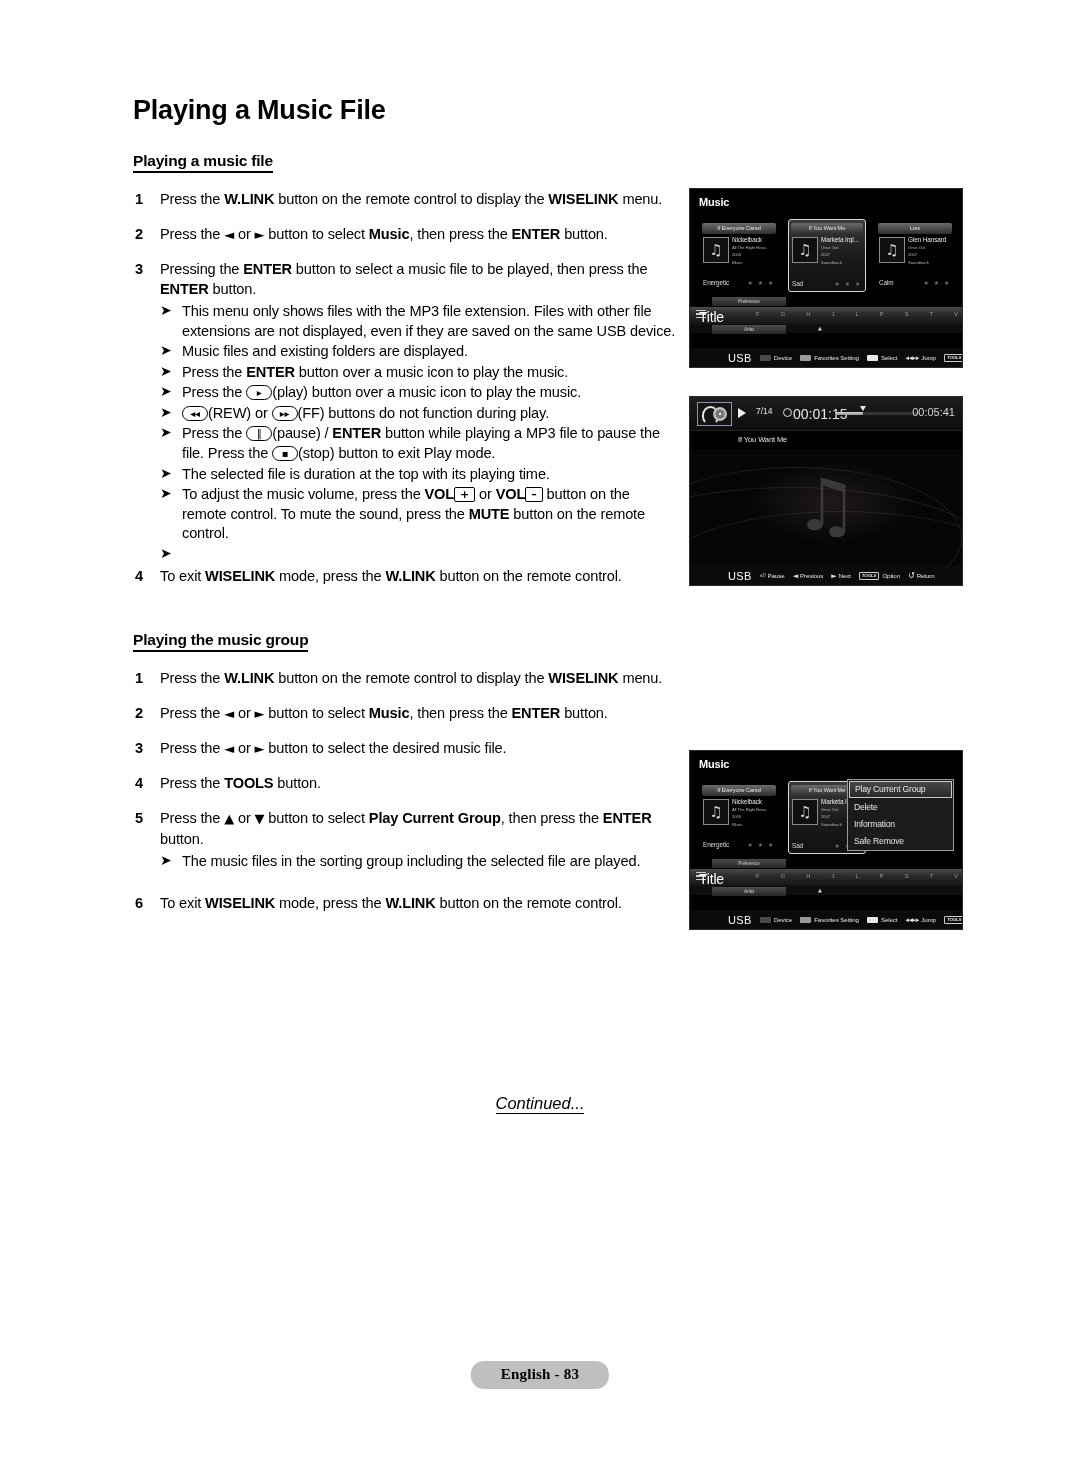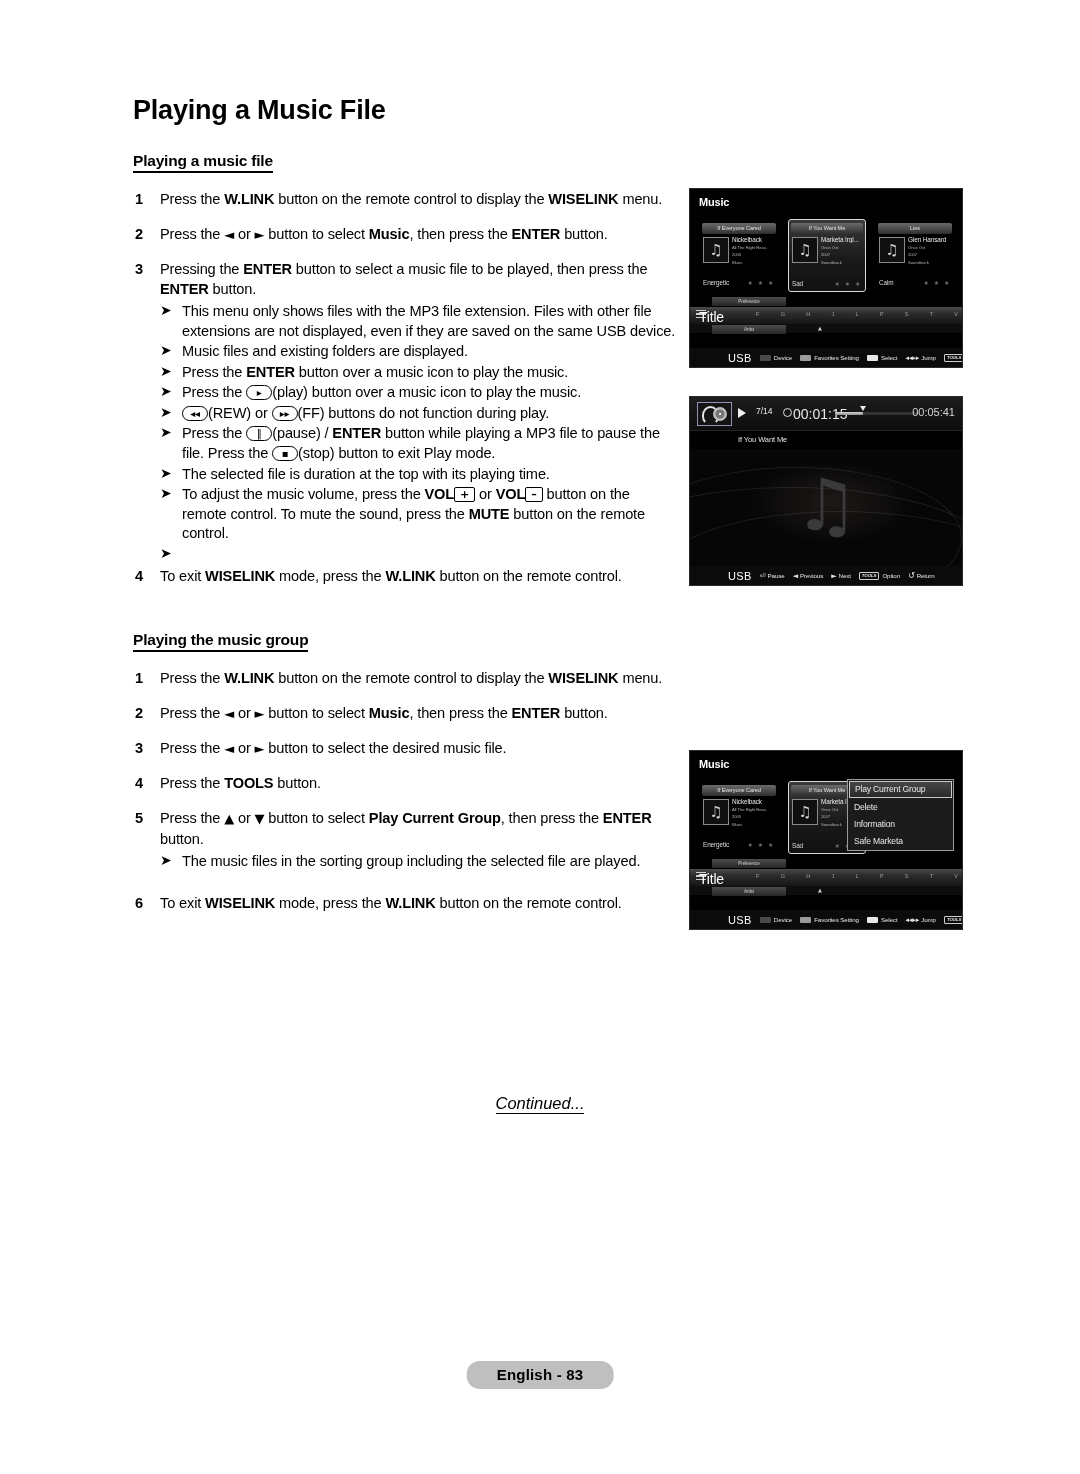--- a/index.html
+++ b/index.html
@@ -135,20 +135,21 @@
     position: absolute;
     left: 50%;
     transform: translateX(-50%);
     top: 1361px;
     background: #bfbfbf;
     border-radius: 13px;
     padding: 5px 30px 6px 30px;
     font-size: 15px;
     font-weight: bold;
     letter-spacing: 0.2px;
+    font-family: Liberation Serif, serif;
   }
 
   
   .tv {
     position: absolute;
     width: 274px;
     background: #000;
     border: 1px solid #2a2a2a;
     box-sizing: border-box;
     overflow: hidden;
@@ -856,21 +857,21 @@
           <span class="mood">Calm</span>
           <span class="stars">★ ★ ★</span>
         </div>
       </div>
     </div>
 
     <div class="tools-menu">
       <div class="tm-item selected">Play Current Group</div>
       <div class="tm-item">Delete</div>
       <div class="tm-item">Information</div>
-      <div class="tm-item">Safe Marketa</div>
+      <div class="tm-item">Safe Remove</div>
     </div>
 
     <div class="sortbar">
       <div class="pref-tab">Preference</div>
       <div class="title-row">
         <div class="grip">
             <i></i>
             <i></i>
             <i></i>
           </div>

